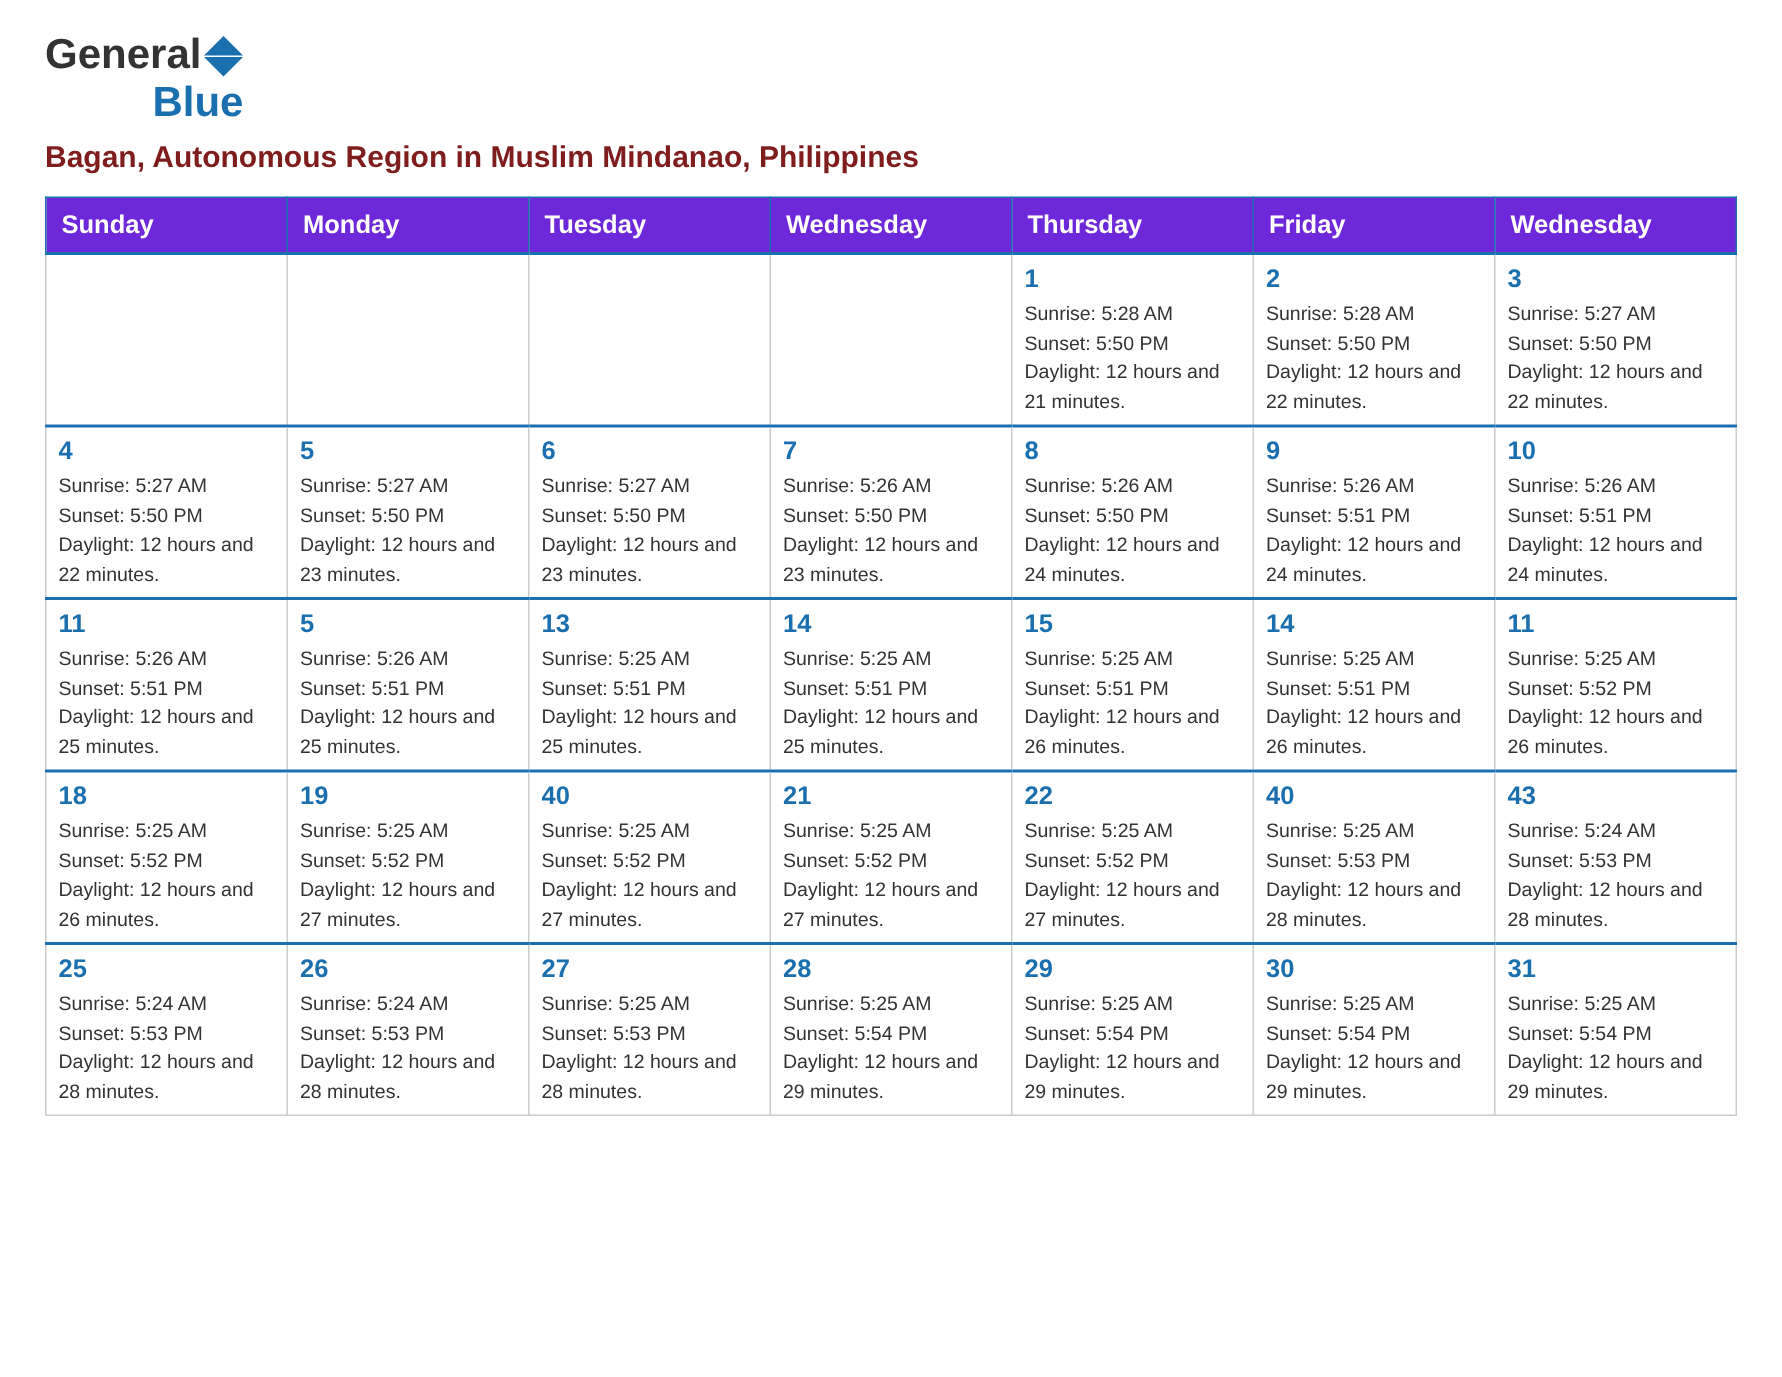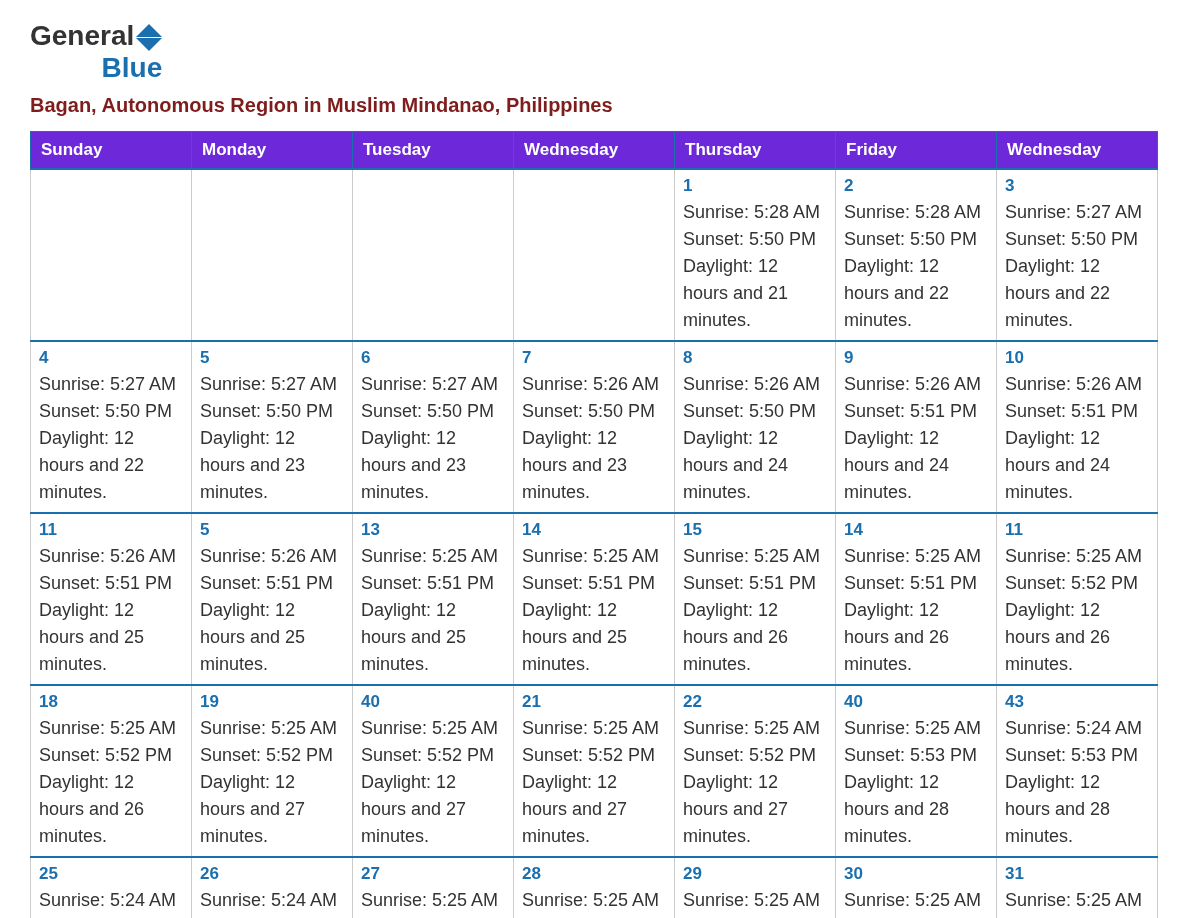--- a/index.html
+++ b/index.html
@@ -66,21 +66,21 @@
       min-height: 100px;
     }
     .day-number {
       font-size: 17px;
       font-weight: bold;
       color: #1a6faf;
       display: block;
       margin-bottom: 3px;
     }
     .day-info {
-      font-size: 18px;
+      font-size: 13px;
       color: #333;
       line-height: 1.5;
     }
     .empty-cell {
       background: #fff;
     }
     .week-row td {
       border-top: 2px solid #1a6faf;
     }
   </style>

